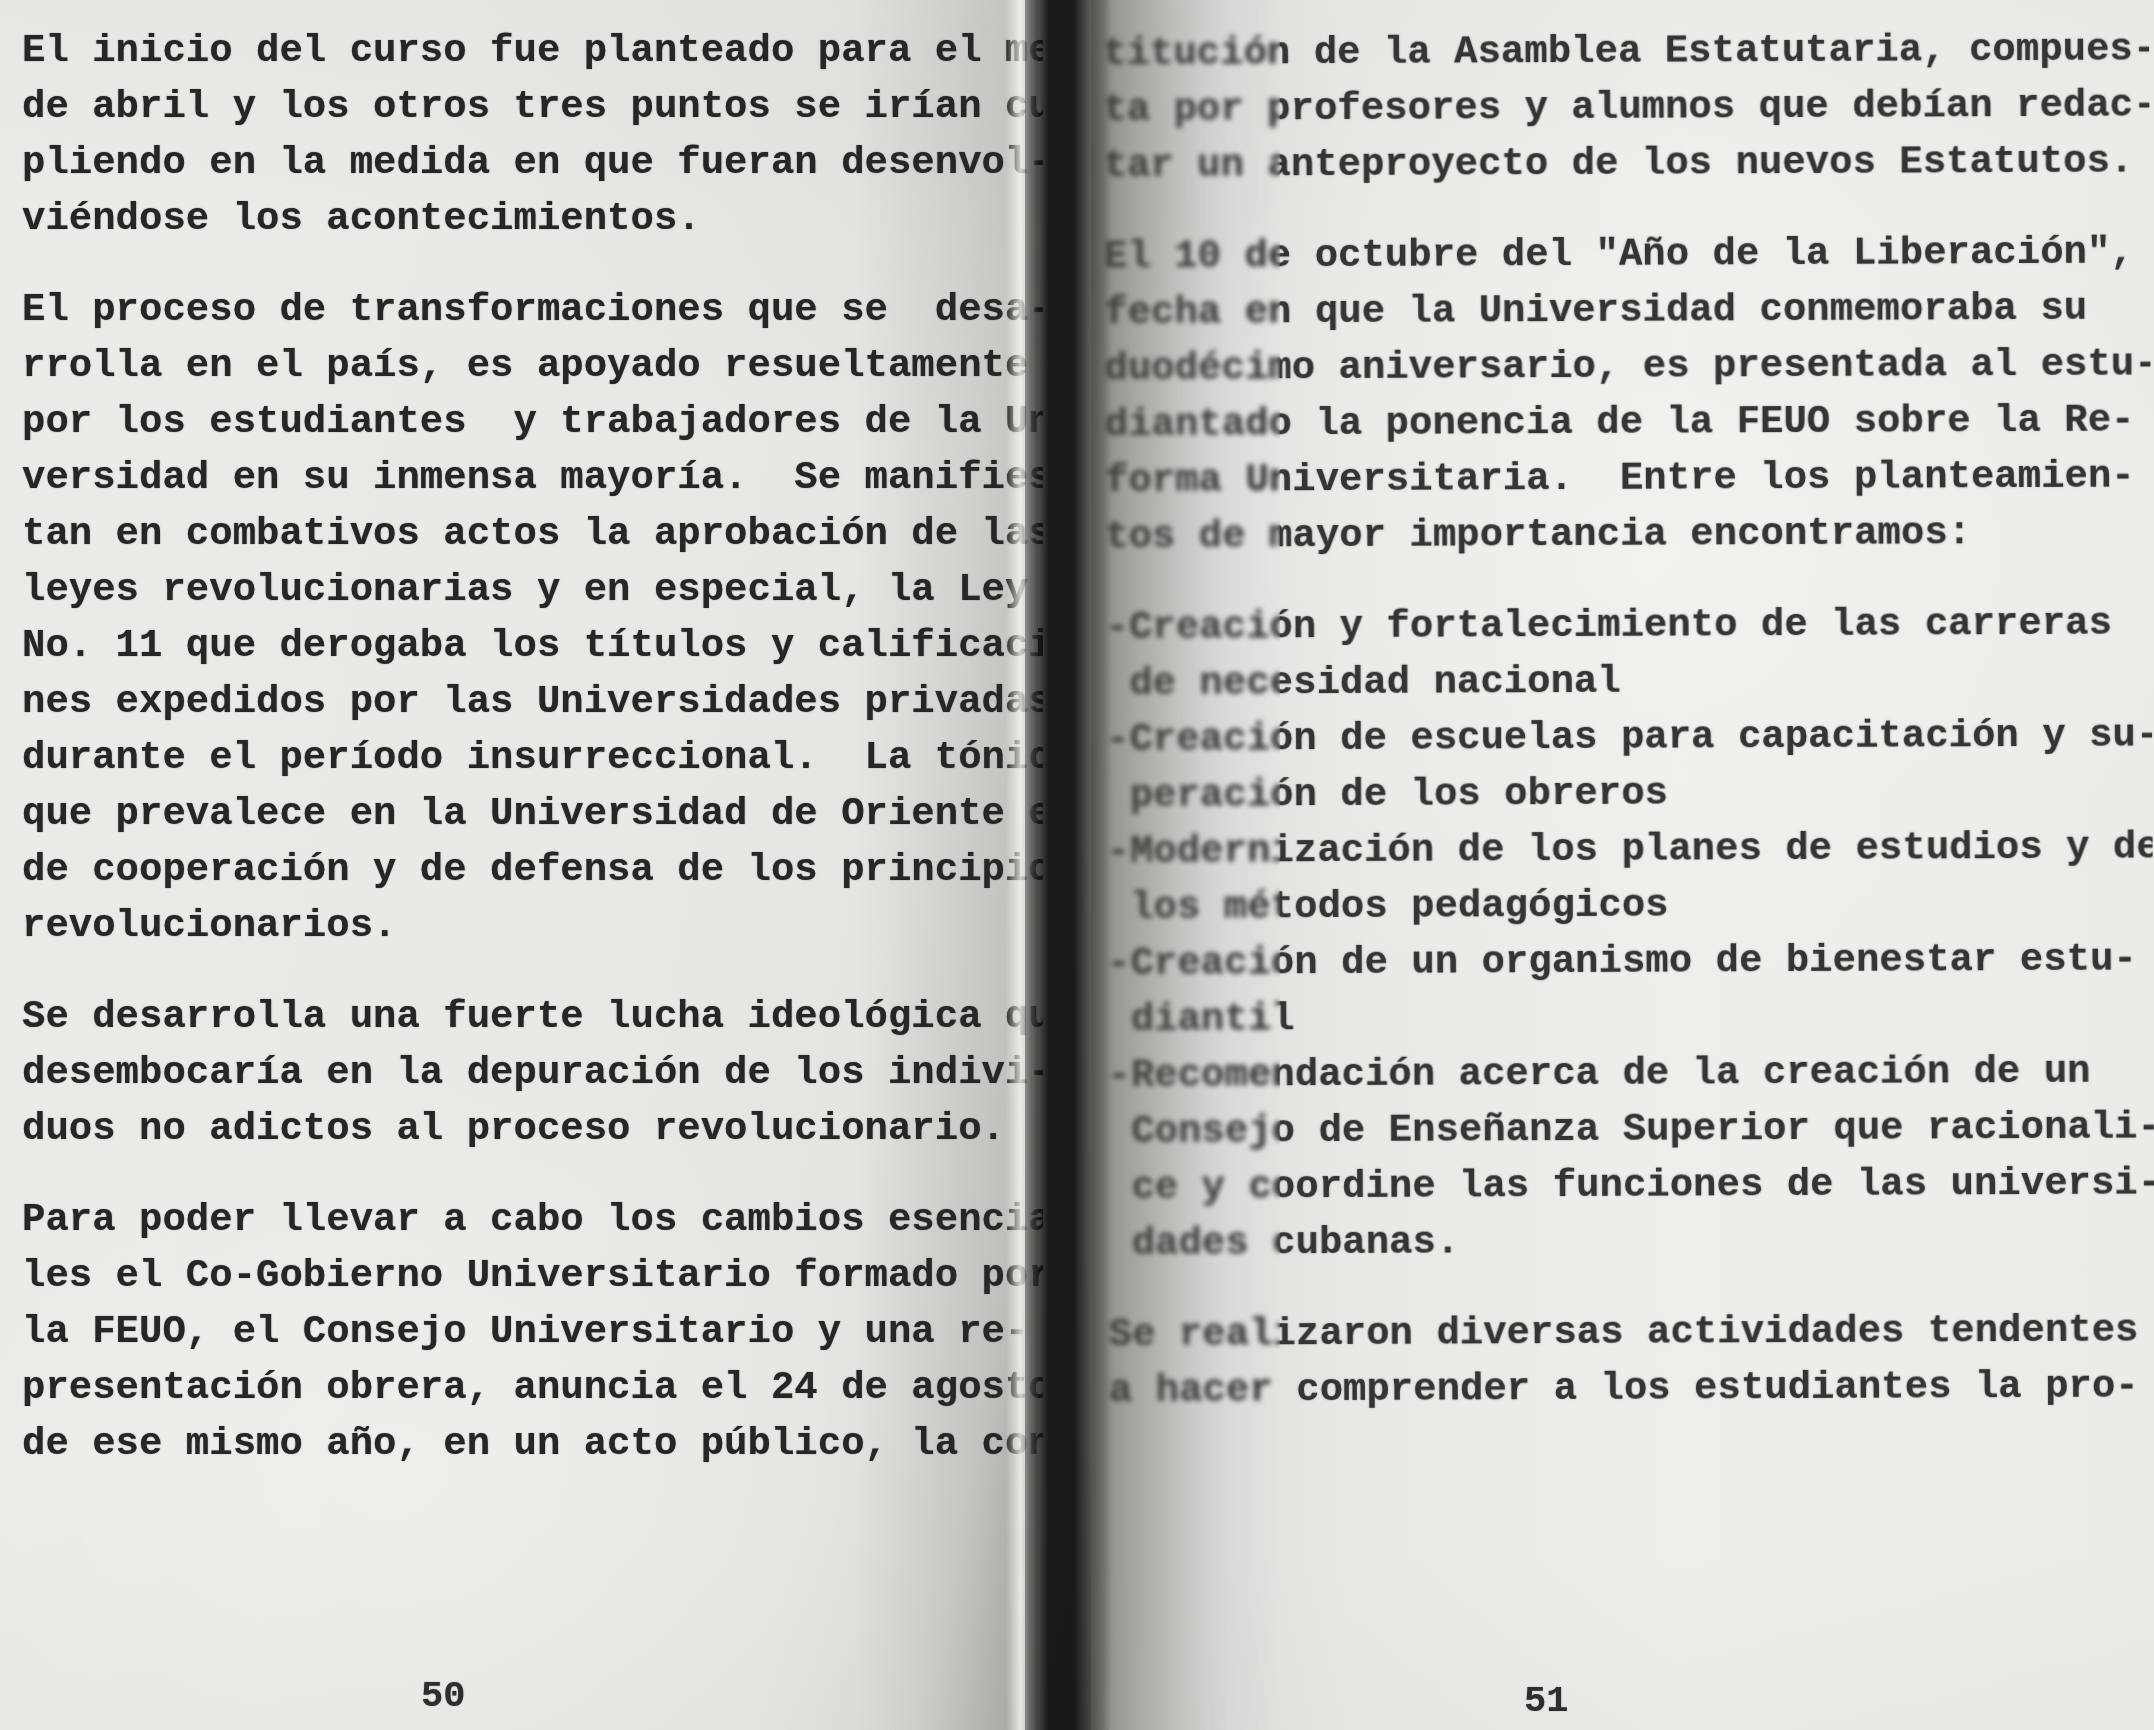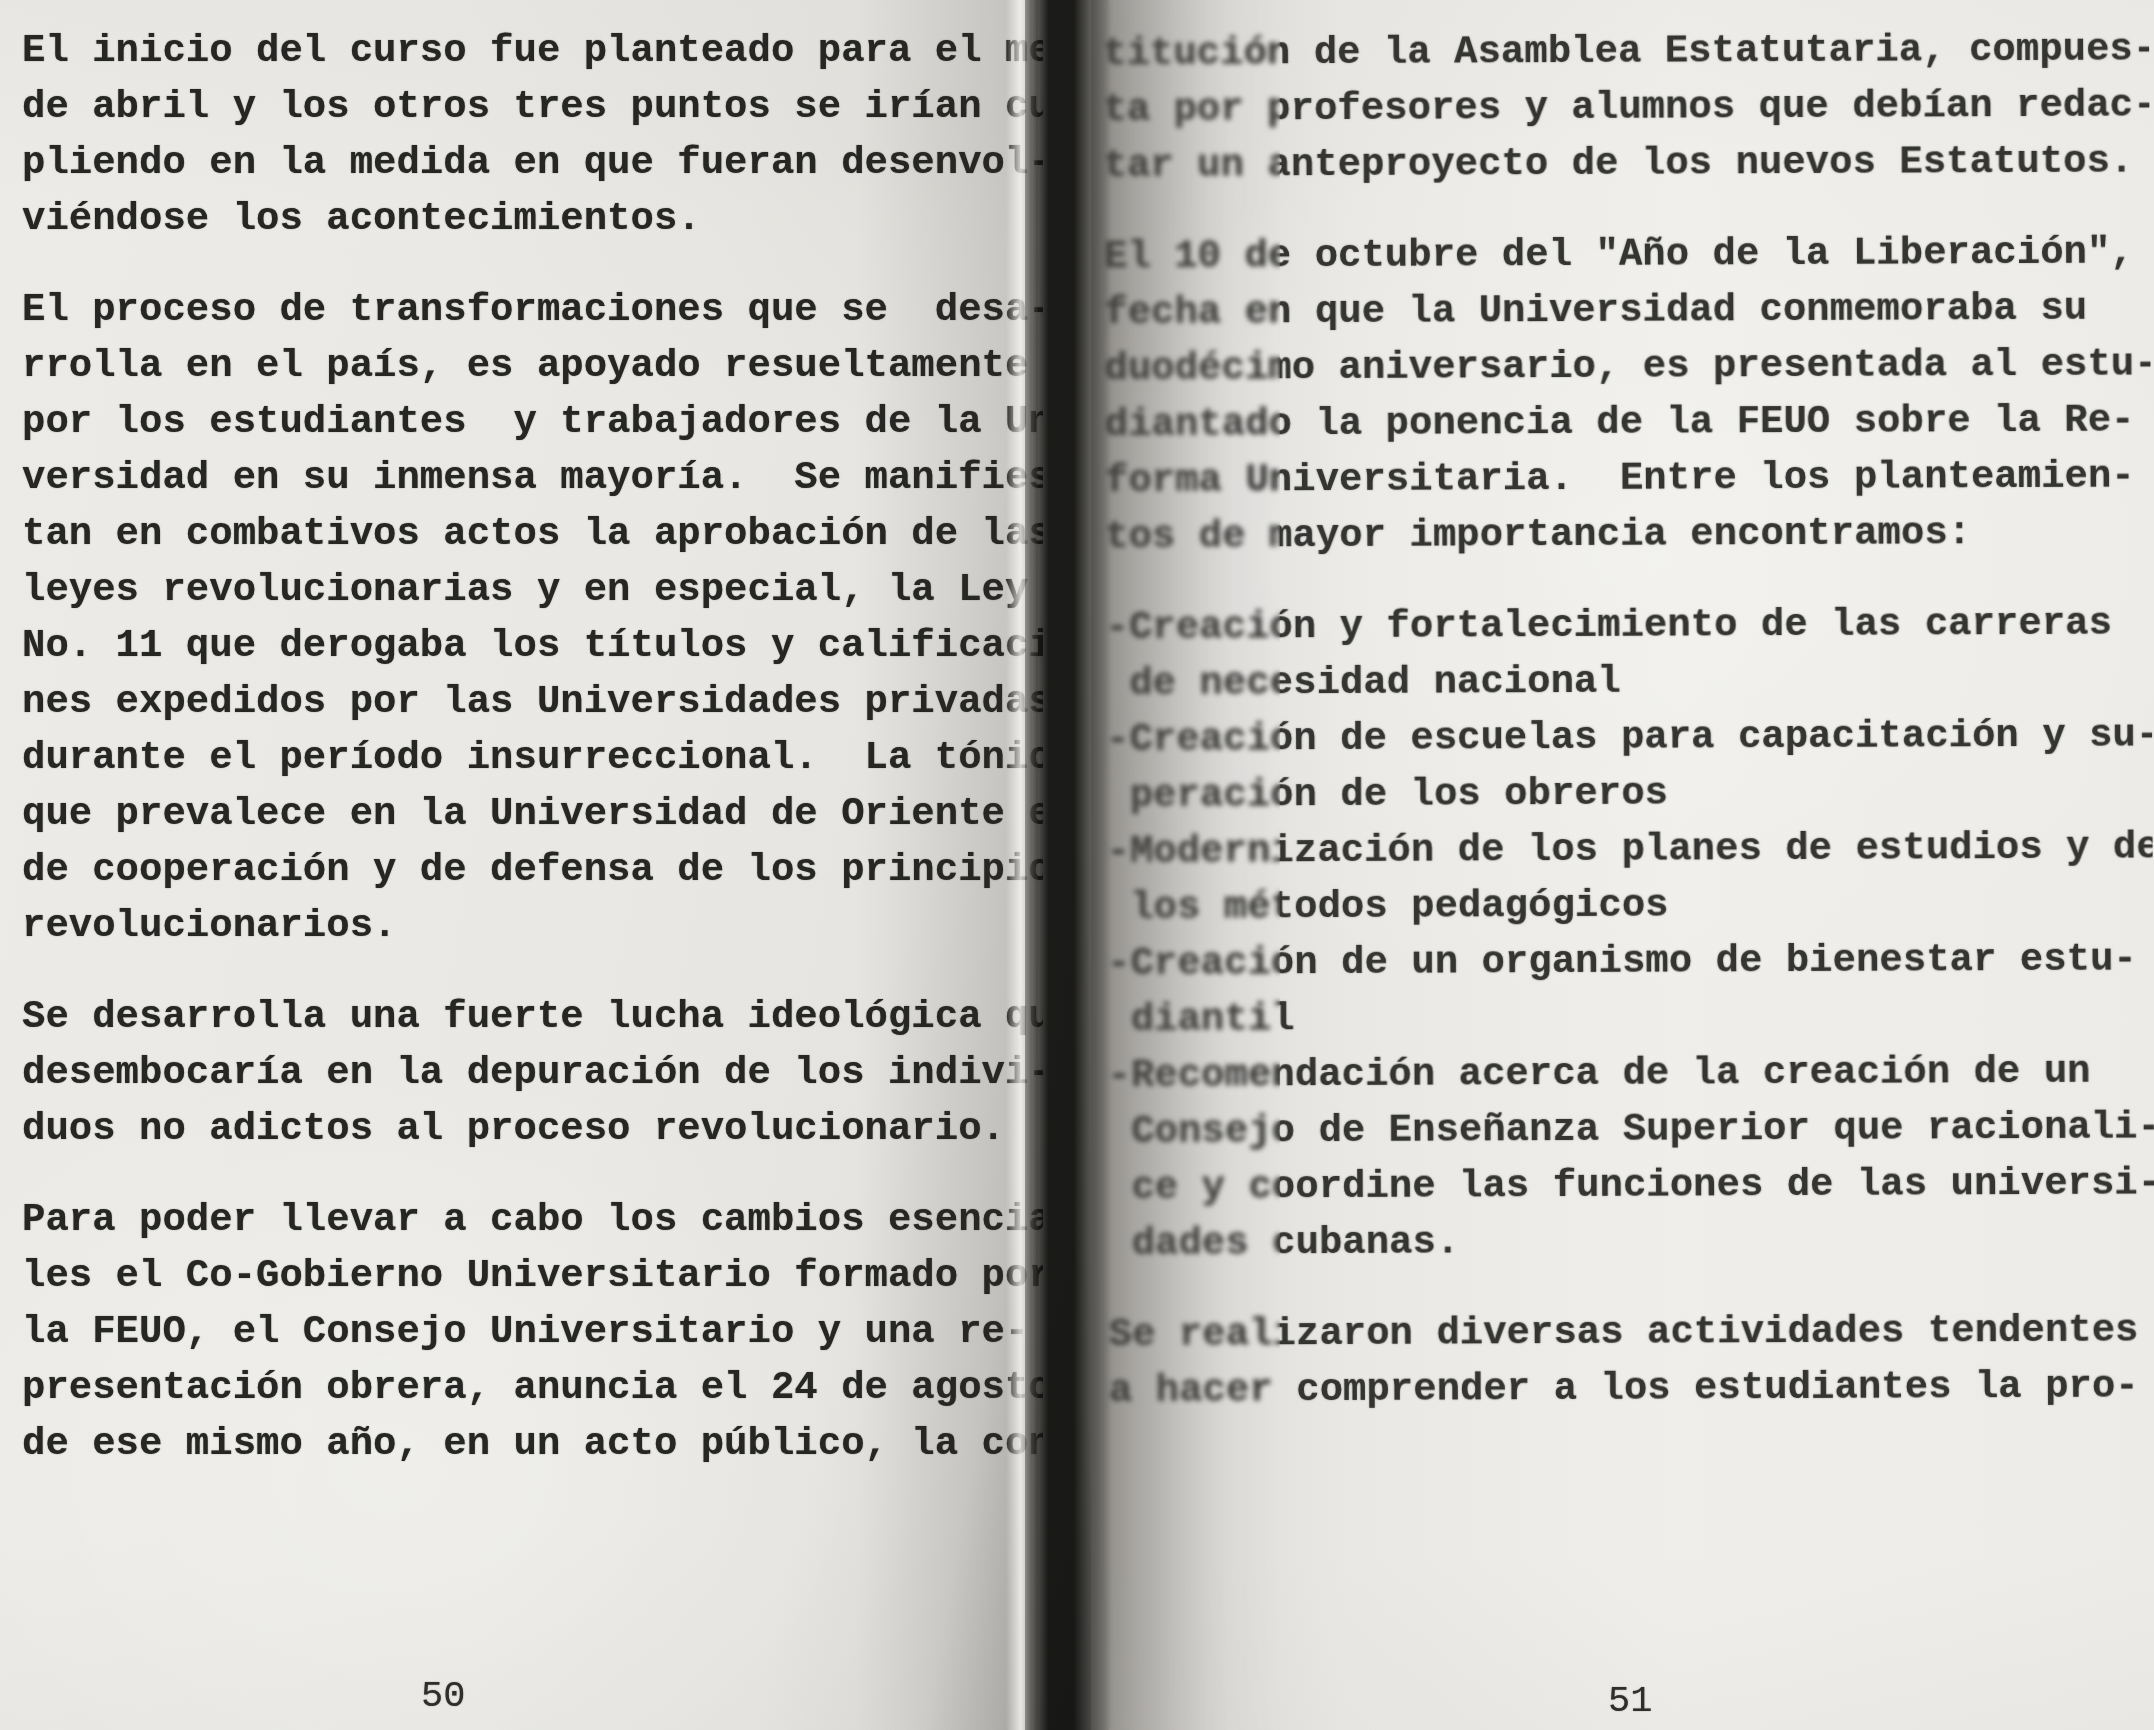--- a/index.html
+++ b/index.html
@@ -107,28 +107,28 @@
     backdrop-filter: blur(2.6px);
     -webkit-backdrop-filter: blur(2.6px);
     background: linear-gradient(to right,
       rgba(86,84,80,0.42) 0%,
       rgba(130,128,124,0.22) 45%,
       rgba(170,168,164,0.08) 75%,
       rgba(170,168,164,0) 100%);
   }
   .page-num {
     position: absolute;
-    font-weight: 400;
+    font-weight: 700;
     font-size: 37px;
     color: #2e2e2c;
     text-shadow: 0 0 1.3px rgba(40,40,38,0.5);
     filter: blur(0.2px);
   }
   .num-left  { left: 421px;  top: 1675px; }
-  .num-right { left: 1608px; top: 1680px; }
+  .num-right { left: 1524px; top: 1680px; }
 </style>
 </head>
 <body>
 
 <div class="spread">
 
   <div class="page page-left"></div>
   <div class="page page-right"></div>
 
   <div class="paper-tone"></div>

